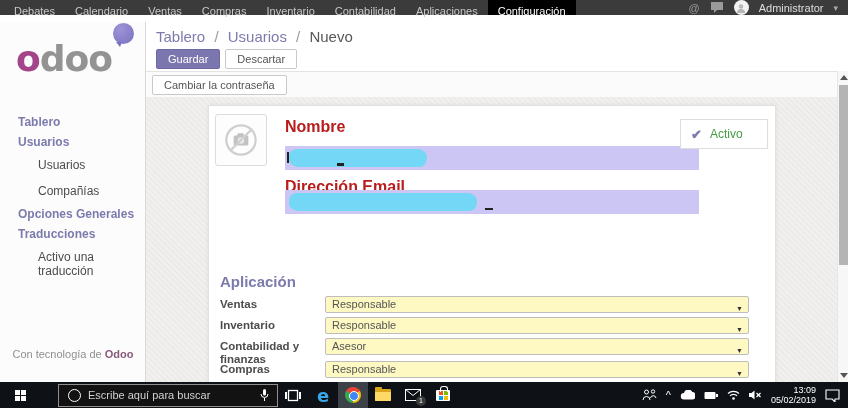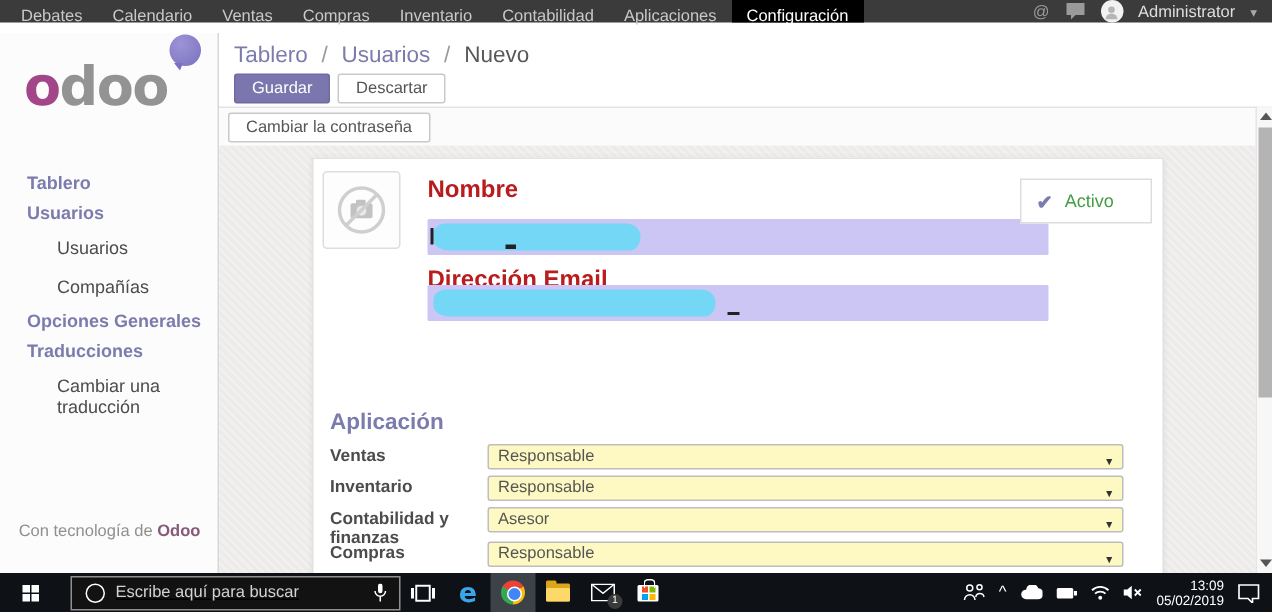--- a/index.html
+++ b/index.html
@@ -88,22 +88,22 @@
   .form-row .row-label { position:absolute; left:0; top:2px; width:100px; font-size:11.5px; font-weight:bold; color:#4c4c4c; line-height:13px; }
   .select { position:absolute; left:105px; top:0; width:424px; height:17px; background:#fef9c3; border:1px solid #bdbdbd; border-radius:2px;
             font-size:11px; color:#555; line-height:15px; padding-left:6px; cursor:pointer; }
   .select .arrow { position:absolute; right:5px; top:4px; font-size:7px; color:#333; }
   #row-0 { top:190px; } #row-1 { top:211px; } #row-2 { top:232px; } #row-3 { top:255px; }
   
   #taskbar { position:absolute; left:0; top:382px; width:848px; height:26px; background:#0e1116; display:flex; align-items:center; }
   #start-btn { width:40px; height:26px; display:flex; align-items:center; justify-content:center; cursor:pointer; }
   #win-logo { display:grid; grid-template-columns:5px 5px; grid-template-rows:5px 5px; gap:1px; }
   #win-logo span { background:#fff; }
-  #search-box { width:220px; height:23px; margin-left:7px; background:#121212; border:1px solid #8f8f8f;
-                display:flex; align-items:center; cursor:text;text-decoration:underline; }
+  #search-box { width:220px; height:23px; margin-left:18px; background:#121212; border:1px solid #8f8f8f;
+                display:flex; align-items:center; cursor:text; }
   #cortana-ring { width:13px; height:13px; border:1.5px solid #fff; border-radius:50%; margin:0 7px 0 9px; }
   #search-text { font-size:11px; color:#d2d2d2; flex:1; }
   #mic { margin-right:8px; }
   .task-icon { width:30px; height:26px; display:flex; align-items:center; justify-content:center; cursor:pointer; position:relative; }
   .task-icon.active-app { background:#3d4248; }
   #edge-e { color:#38a6e8; font-size:18px; font-weight:bold; font-family:"DejaVu Sans",sans-serif; }
   #chrome-ball { width:16px; height:16px; border-radius:50%;
      background:conic-gradient(from -60deg, #ea4335 0 120deg, #fbbc05 120deg 240deg, #34a853 240deg 360deg); position:relative; }
   #chrome-ball::after { content:""; position:absolute; left:4px; top:4px; width:8px; height:8px; border-radius:50%;
      background:#4285f4; border:1.5px solid #fff; }
@@ -161,21 +161,21 @@
         <div class="b"></div>
         <div class="t"></div>
       </div>
     <div class="side-nav">
       <div class="side-heading">Tablero</div>
       <div class="side-heading">Usuarios</div>
       <div class="side-item">Usuarios</div>
       <div class="side-item">Compañías</div>
       <div class="side-heading">Opciones Generales</div>
       <div class="side-heading">Traducciones</div>
-      <div class="side-item">Cambiar una traducción</div>
+      <div class="side-item">Activo una traducción</div>
     </div>
     <div id="side-footer">
       <span>Con tecnología de</span>
       <b>Odoo</b>
     </div>
   </div>
 
   <div id="content">
     <div id="breadcrumb">
       <span class="bc-link">Tablero</span>

